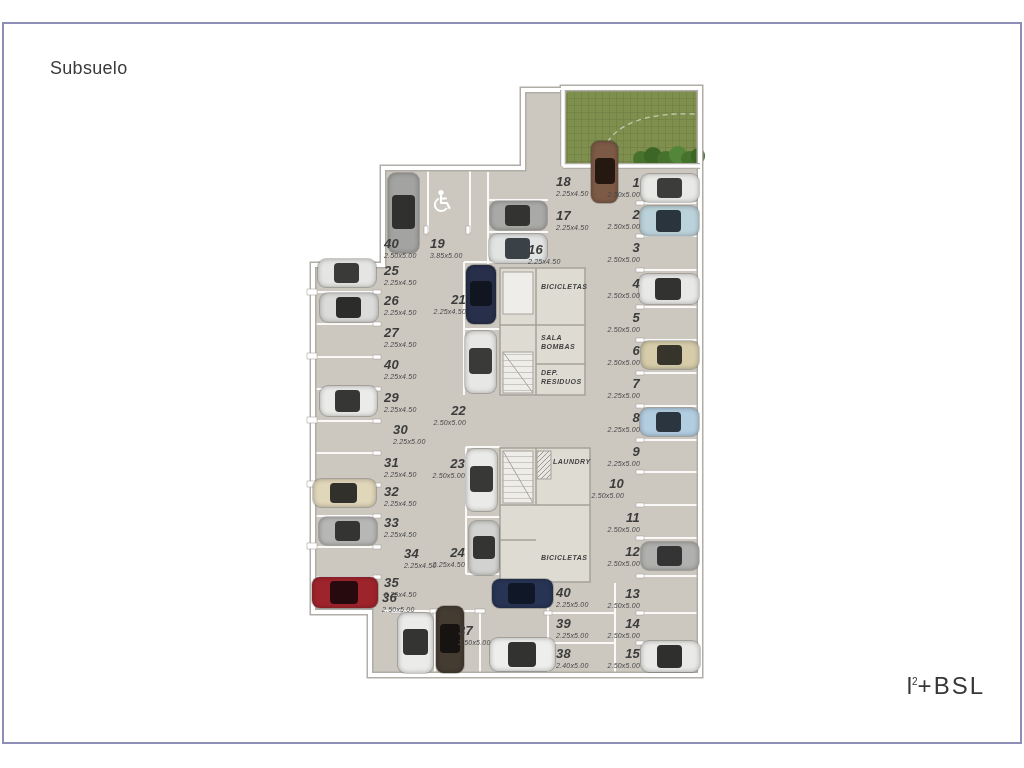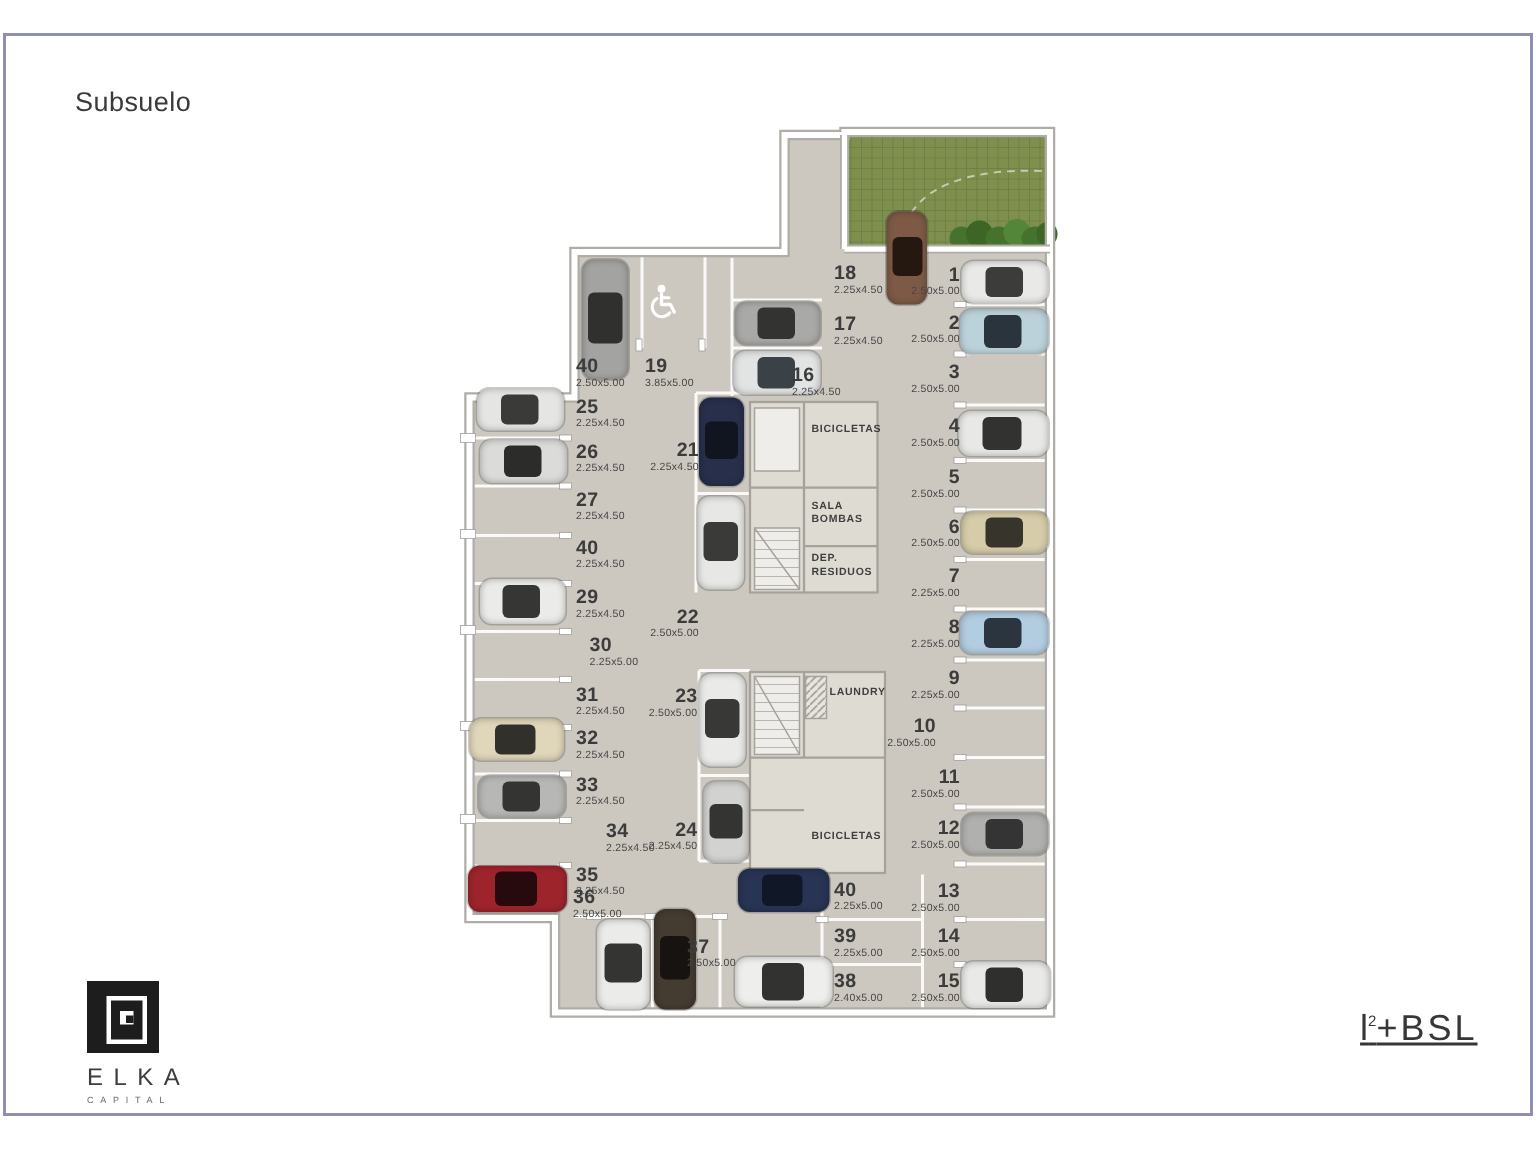--- a/index.html
+++ b/index.html
@@ -1,21 +1,21 @@
 <!DOCTYPE html>
 <html><head>
 <meta charset="utf-8">
 <style>
   html,body{margin:0;padding:0;width:1024px;height:768px;background:#ffffff;overflow:hidden;
             font-family:"Liberation Sans", sans-serif;}
   #stage{position:absolute;left:0;top:0;width:1024px;height:768px;}
   .frame{position:absolute;left:2px;top:22px;width:1016px;height:718px;
          border:2px solid #8e8eb6;background:#ffffff;}
   #plan-svg{position:absolute;left:0;top:0;width:1024px;height:768px;z-index:1;}
-  #label-layer{position:absolute;left:0;top:0;width:1024px;height:548px;z-index:2;}
+  #label-layer{position:absolute;left:0;top:0;width:1024px;height:548px;z-index:2;font-style:italic;}
 
   .page-title{position:absolute;left:50px;top:58px;font-size:18px;color:#3a3a3a;letter-spacing:.3px;z-index:4;}
   .brand{position:absolute;right:39px;top:60px;font-size:27px;font-weight:300;color:#2e2e36;
          letter-spacing:.38em;z-index:4;}
 
   .spot{position:absolute;z-index:3;line-height:1;}
   .spot.r{text-align:right;}
   .spot .num{font-size:13px;font-weight:600;color:#3c3c3c;letter-spacing:.2px;}
   .spot .dim{font-size:7px;font-weight:500;color:#474747;letter-spacing:.2px;margin-top:2px;white-space:nowrap;}
 
@@ -31,21 +31,21 @@
   .handicap{position:absolute;left:430px;top:189px;z-index:3;}
 
   .footer-left{position:absolute;left:58px;top:654px;z-index:4;}
   .elka-mark{width:48px;height:48px;background:#1d1d1d;position:relative;}
   .elka-mark .w1{position:absolute;left:13px;top:10px;width:21px;height:26px;border:3px solid #fff;}
   .elka-mark .w2{position:absolute;left:22px;top:20px;width:9px;height:9px;background:#fff;}
   .elka-mark .w3{position:absolute;left:26px;top:23px;width:5px;height:5px;background:#1d1d1d;}
   .elka-name{margin-top:8px;font-size:16px;letter-spacing:7px;color:#3d3d3d;}
   .elka-sub{margin-top:3px;font-size:6px;letter-spacing:4.5px;color:#6a6a6a;}
 
-  .footer-right{position:absolute;right:39px;top:672px;z-index:4;font-size:24px;color:#37373a;text-decoration:underline;}
+  .footer-right{position:absolute;right:39px;top:672px;z-index:4;font-size:24px;color:#37373a;}
   .footer-right sup{font-size:10px;}
   .footer-right .rest{letter-spacing:2px;font-weight:300;}
 </style>
 </head>
 <body>
 
 <div id="stage">
   <div class="frame"></div>
 
   <div class="page-title">Subsuelo</div>
@@ -401,26 +401,17 @@
       <div class="spot l" style="left: 382px; top: 591px;">
         <div class="num">36</div>
         <div class="dim">2.50x5.00</div>
       </div>
       <div class="spot l" style="left: 458px; top: 624px;">
         <div class="num">37</div>
         <div class="dim">2.50x5.00</div>
       </div>
     </div>
 
-  <div class="footer-left">
-    <div class="elka-mark">
-      <div class="w1"></div>
-        <div class="w2"></div>
-        <div class="w3"></div>
-    </div>
-    <div class="elka-name">ELKA</div>
-    <div class="elka-sub">CAPITAL</div>
-  </div>
 
   <div class="footer-right">
     <span>l</span><sup>2</sup><span class="rest">+BSL</span>
   </div>
 </div>
 
 </body></html>

